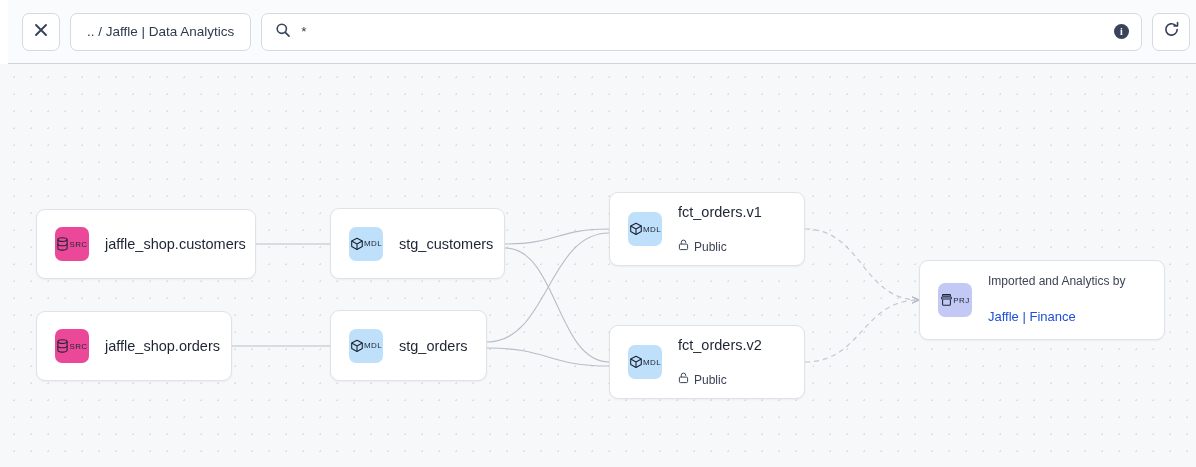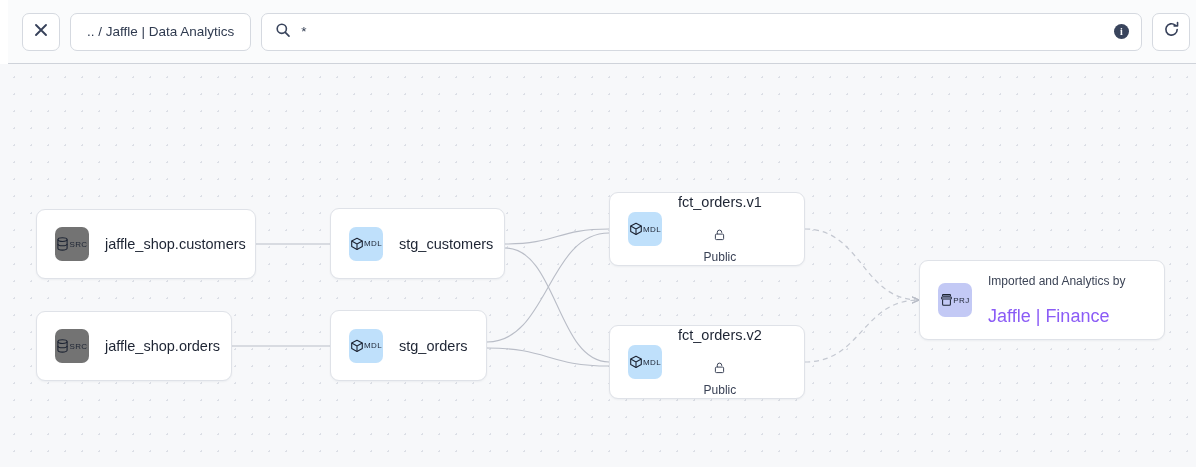--- a/index.html
+++ b/index.html
@@ -72,32 +72,32 @@
   .badge {
     width: 34px; height: 34px; flex: 0 0 34px; border-radius: 7px;
     display: flex; flex-direction: row;
     align-items: center; justify-content: center; gap: 0px;
   }
   .badge svg { display: block; }
   .badge .bl {
     font-size: 8px; letter-spacing: .4px; color: #1d2433;
     line-height: 9px; font-family: "Liberation Sans", sans-serif;
   }
-  .badge-src { background: #737373; }
+  .badge-src { background: #ec4899; }
   .badge-mdl { background: #bfe0fb; }
   .badge-prj { background: #c3c9f5; }
 
   .ntext { display: flex; flex-direction: column; gap: 18px; min-width: 0; }
   .ntitle { font-size: 14.5px; color: #1d2433; white-space: nowrap; line-height: 18px; }
   .nsub {
     font-size: 12px; color: #3a4256; display: flex;
-    align-items: center; gap: 5px; line-height: 15px; white-space: nowrap; flex-direction: column;
+    align-items: center; gap: 5px; line-height: 15px; white-space: nowrap;
   }
   .nover { font-size: 12px; color: #3c4456; line-height: 15px; white-space: nowrap; }
-  .nmain { font-size: 18px; color: #8b5cf6; line-height: 19px; white-space: nowrap; }
+  .nmain { font-size: 13px; color: #1d4ed8; line-height: 19px; white-space: nowrap; }
 </style>
 </head>
 <body>
 
 <div id="app">
 
   <div class="toolbar">
 
     <div class="tb-btn">
       <span>

